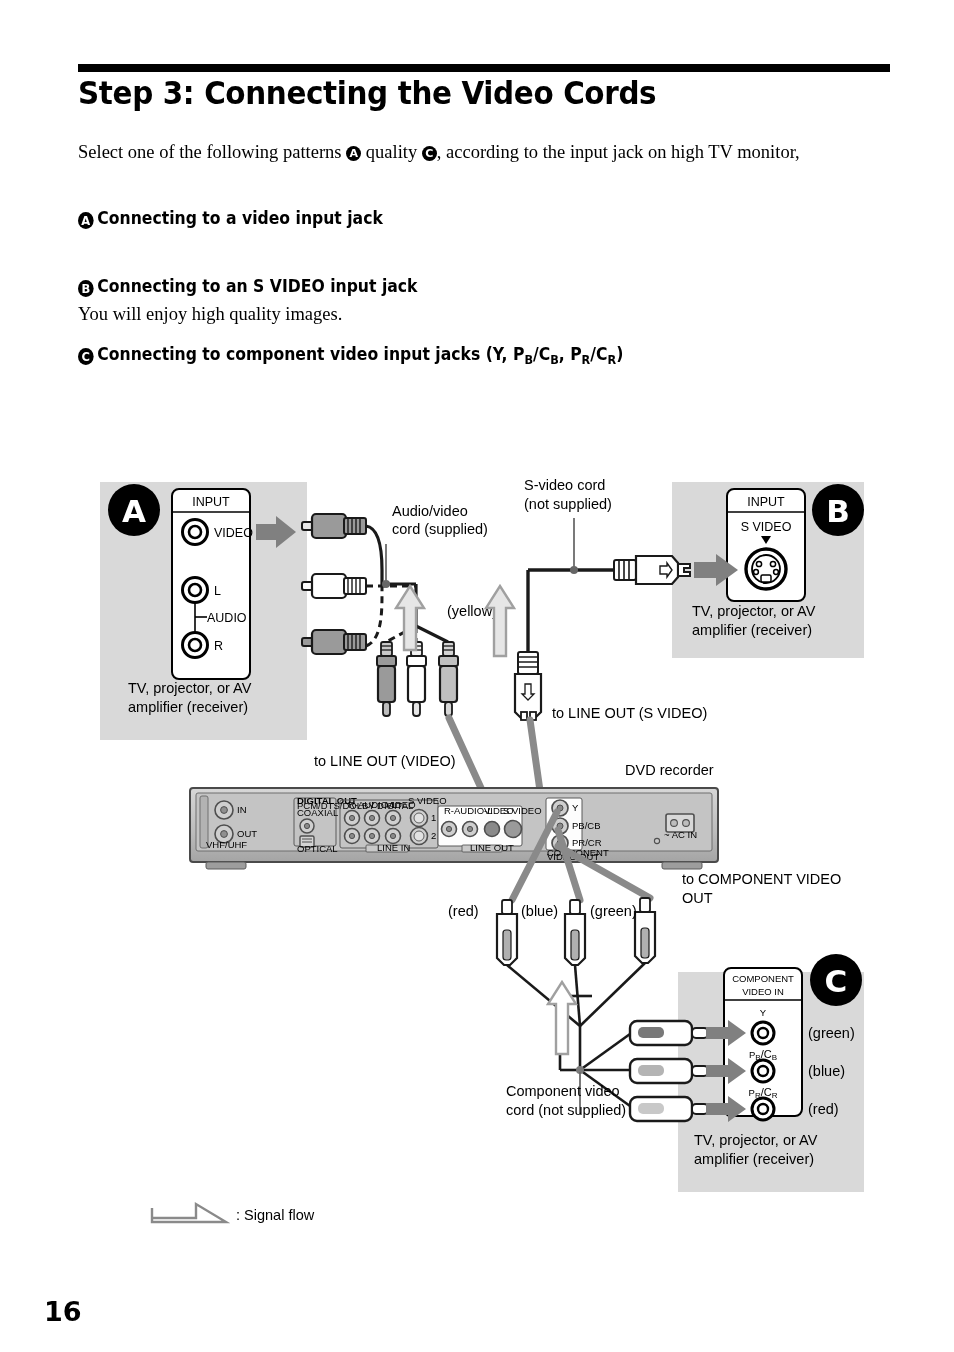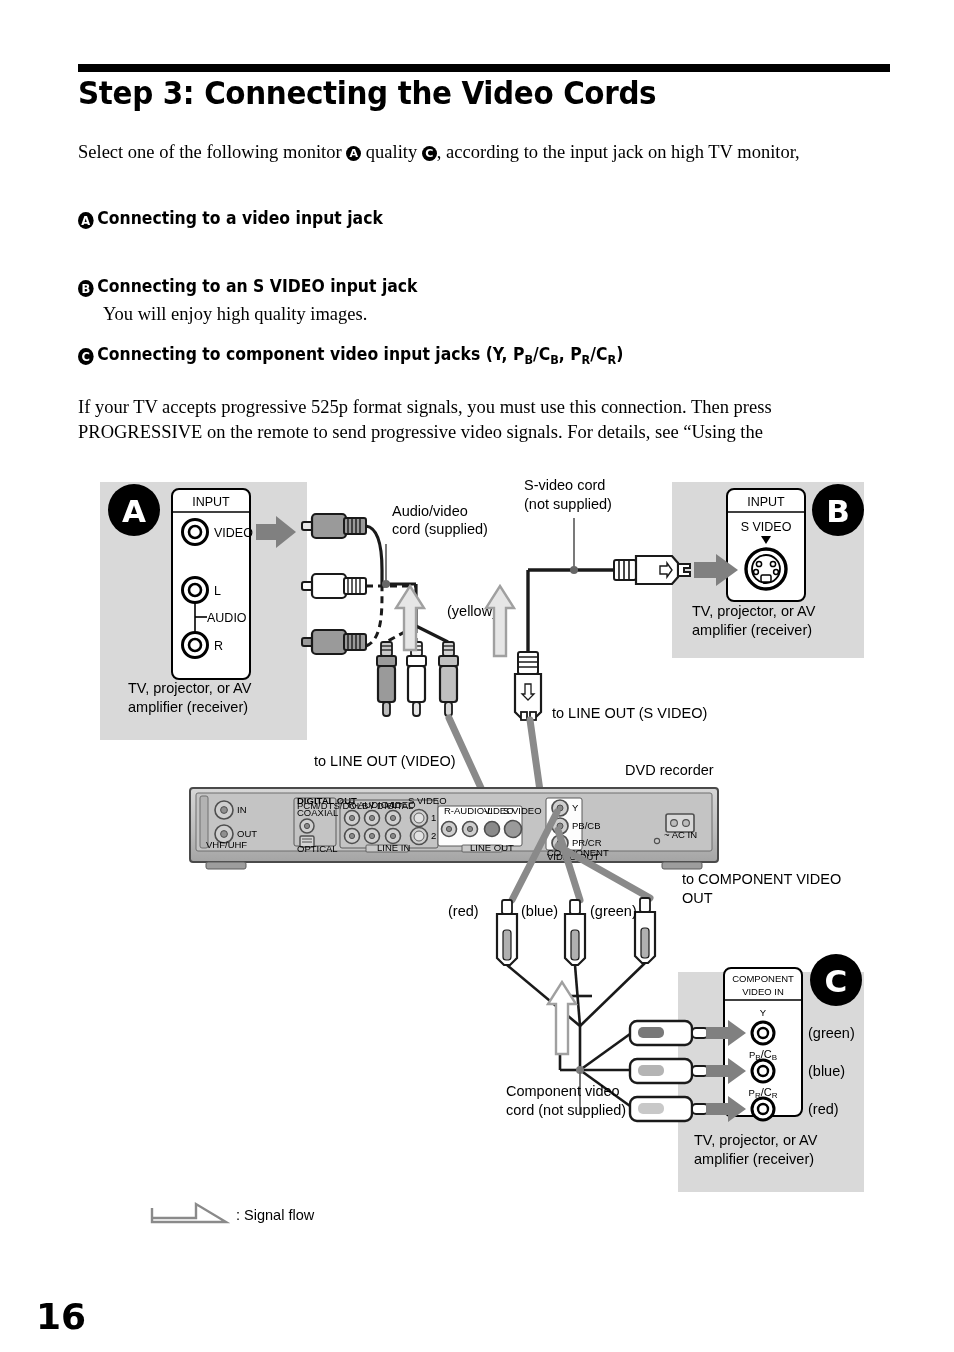--- a/index.html
+++ b/index.html
@@ -45,50 +45,48 @@
   
   #diagram{position:absolute;left:0;top:466px;width:954px;height:790px;}
   svg{display:block;}
 
   .dlabel{font-family:"Liberation Sans",sans-serif;font-size:14.5px;fill:#000;}
   .dlabel-s{font-family:"Liberation Sans",sans-serif;font-size:12.5px;fill:#000;}
   .dlabel-xs{font-family:"Liberation Sans",sans-serif;font-size:9.5px;fill:#000;}
   .badge-txt{font-family:"DejaVu Sans",sans-serif;font-weight:bold;font-size:31px;fill:#fff;}
 
   .pgnum{
-    position:absolute;left:36px;top:1296px;
-    font-family:"DejaVu Sans",sans-serif;font-weight:bold;font-size:36px;
+    position:absolute;left:44px;top:1296px;
+    font-family:"DejaVu Sans",sans-serif;font-weight:bold;font-size:27px;
   }
 </style>
 </head>
 <body>
 
 <div class="page">
 
   <div class="rule"></div>
   <div class="title">Step 3: Connecting the Video Cords</div>
 
   <div class="ptext" style="left:78px;top:140px;width:800px;">
-    <span>Select one of the following monitor </span><span class="badge-in">A</span><span> quality </span><span class="badge-in">C</span><span>, according to the input jack on high TV monitor,</span><br>
+    <span>Select one of the following patterns </span><span class="badge-in">A</span><span> quality </span><span class="badge-in">C</span><span>, according to the input jack on high TV monitor,</span><br>
   </div>
 
   <div class="subhead" style="left:78px;top:208px;">
     <span class="badge-in">A</span><span>Connecting to a video input jack</span>
   </div>
 
   <div class="subhead" style="left:78px;top:276px;">
     <span class="badge-in">B</span><span>Connecting to an S VIDEO input jack</span>
   </div>
-  <div class="ptext" style="left:78px;top:302px;margin-left:25px;">You will enjoy high quality images.</div>
+  <div class="ptext" style="left:78px;top:302px;">You will enjoy high quality images.</div>
 
   <div class="subhead" style="left:78px;top:344px;">
     <span class="badge-in">C</span><span>Connecting to component video input jacks (Y, P</span><sub>B</sub><span>/C</span><sub>B</sub><span>, P</span><sub>R</sub><span>/C</span><sub>R</sub><span>)</span>
   </div>
-  <div class="ptext" style="left:78px;top:395px;">If your TV accepts progressive 525p format signals, you must use this connection. Then press</div>
-  <div class="ptext" style="left:78px;top:420px;">PROGRESSIVE on the remote to send progressive video signals. For details, see “Using the</div>
 
   <div id="diagram">
   <svg width="954" height="790" viewBox="0 0 954 790" xmlns="http://www.w3.org/2000/svg">
     <defs>
       <linearGradient id="plugBody" x1="0" y1="0" x2="0" y2="1">
         <stop offset="0%" stop-color="#f2f2f2"></stop>
             <stop offset="45%" stop-color="#d0d0d0"></stop>
         <stop offset="100%" stop-color="#9b9b9b"></stop>
       </linearGradient>
       <linearGradient id="devBody" x1="0" y1="0" x2="0" y2="1">

